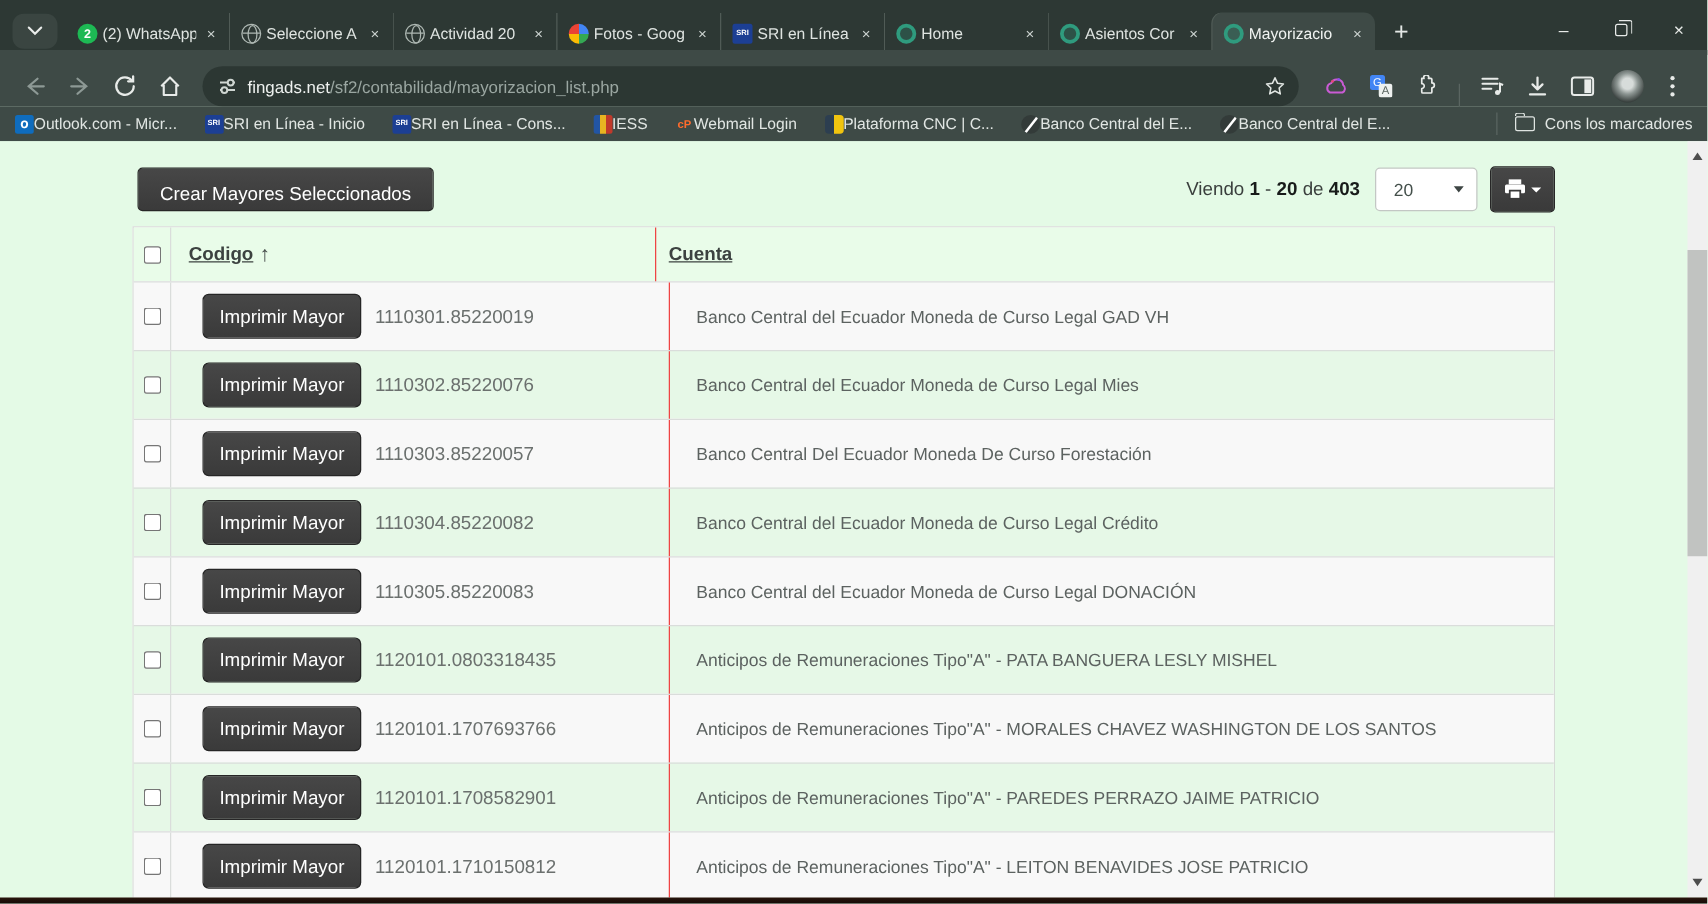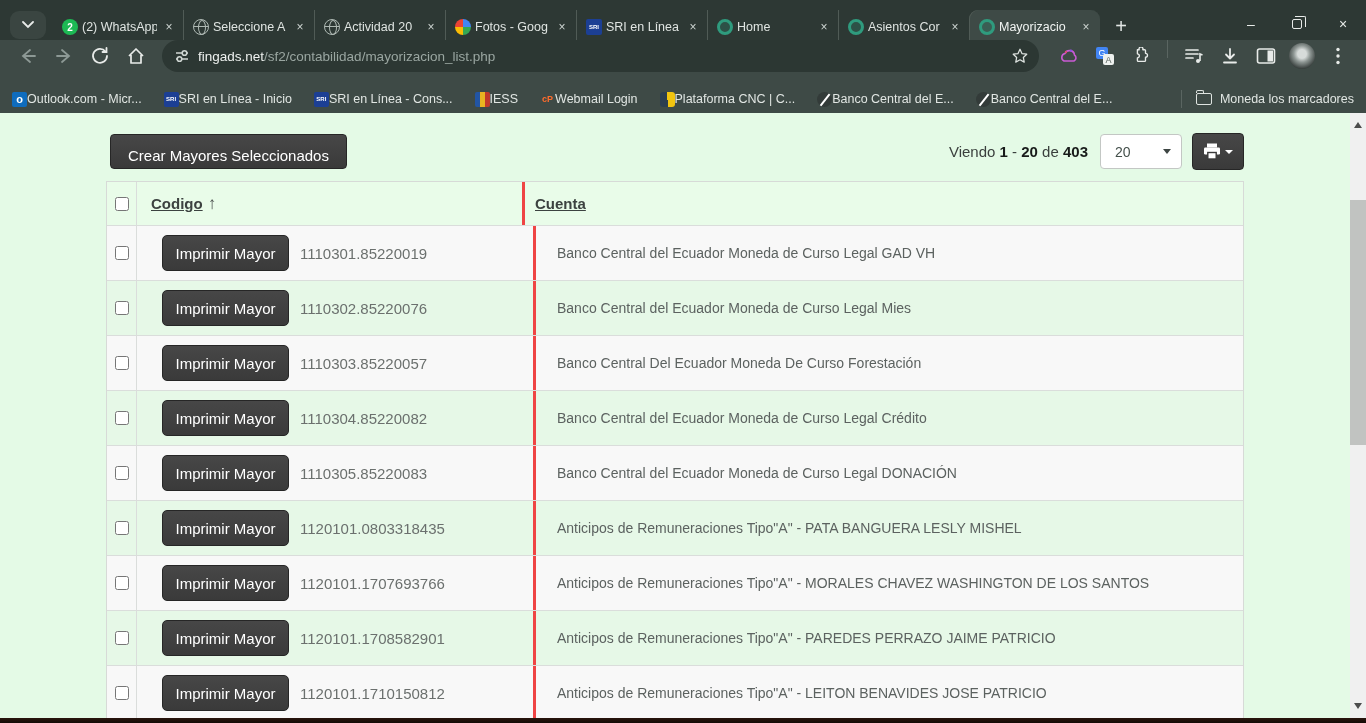--- a/index.html
+++ b/index.html
@@ -52,21 +52,21 @@
   .ic-outlook::before { content:"o"; font-size:11px; line-height:10px; }
   .ic-iess { background:linear-gradient(90deg,#2255a4 0 34%,#e8b421 34% 67%,#c0392b 67%); border-radius:2px; }
   .ic-cpanel { color:#ff6c2c; font-weight:bold; }
   .ic-cpanel::before { content:"cP"; font-size:9px; }
   .ic-cnc { background:conic-gradient(#f1c40f 0 50%,#2c3e50 0 100%); border-radius:3px; }
   .ic-bcglobe { border-radius:50%; background:#333b39; overflow:hidden; }
   .ic-bcglobe::before { content:""; position:absolute; left:7px; top:-2px; width:2px; height:20px;
     background:#fff; transform:rotate(38deg); }
 
   .toolbar { position:absolute; left:0; top:40px; width:1366px; height:45px;
-    background:#3e4a46; display:flex; align-items:flex-start; padding:0 10px; }
+    background:#3e4a46; display:flex; align-items:flex-end; padding:0 10px; }
   .navbtn { width:32px; height:32px; border:none; background:none; display:flex;
     align-items:center; justify-content:center; cursor:pointer; margin:0 2px; }
   .omnibox { flex:1; max-width:880px; height:32px; margin:0 8px; background:#2c3733;
     border-radius:16px; display:flex; align-items:center; padding:0 10px 0 12px; }
   .omni-host { color:#eef1ef; font-size:13.5px; margin-left:8px; }
   .omni-path { color:#9aa6a1; font-size:13.5px; white-space:nowrap; overflow:hidden; flex:1; }
   .ext-area { display:flex; align-items:center; margin-left:4px; }
   .toolbar-sep { width:1px; height:18px; background:#5a6561; margin:0 8px; }
   .avatar { width:26px; height:26px; border-radius:50%;
     background:radial-gradient(circle at 50% 42%, #d7dcda 0 22%, #8d9693 42%, #2e3533 78%); }
@@ -105,21 +105,21 @@
 
   .datatable { position:absolute; left:106px; top:68px; width:1138px;
     border:1px solid #d7dad7; background:#fff; }
   .thead-row, .trow { display:grid; grid-template-columns:30px 388px 1fr; }
   .thead-row { height:43px; background:#e9fce9; }
   .trow { height:55px; border-top:1px solid #dadddb;gap:11px; }
   .trow:nth-child(odd) { background:#f8f8f8; }
   .trow:nth-child(even) { background:#e6f8e7; }
   .cell-check, .hcell-check { border-right:1px solid #dadddb; display:flex;
     align-items:center; justify-content:center; }
-  .cell-codigo, .hcell-codigo { border-right:3px solid #ef4444; display:flex;
+  .cell-codigo, .hcell-codigo { border-right:1px solid #ef4444; display:flex;
     align-items:center; padding-left:14px; }
   .cell-cuenta, .hcell-cuenta { display:flex; align-items:center; padding-left:10px; }
   .hcell-codigo, .hcell-cuenta { font-size:15px; font-weight:bold; color:#3c4240; }
   .hcell-codigo span.hdr, .hcell-cuenta span.hdr { text-decoration:underline; cursor:pointer; }
   .sort-arrow { font-size:17px; font-weight:normal; margin-left:5px; color:#4a504e; }
   .btn-print { height:36px; width:127px; font-size:15px; border-radius:5px; flex:none; }
   .code-text { font-size:15px; color:#6b706e; margin-left:11px; white-space:nowrap; }
   .cell-cuenta { font-size:14px; color:#5c6260;text-align:right; }
   input[type="checkbox"] { width:14px; height:14px; }
 
@@ -319,21 +319,21 @@
     <span class="bm-label">Banco Central del E...</span>
   </div>
         <div class="bookmark">
     <span class="tabicon ic-bcglobe"></span>
     <span class="bm-label">Banco Central del E...</span>
   </div>
       </div>
     <div class="bm-right">
       <div class="toolbar-sep" style="margin-right:14px;"></div>
       <span class="folder-icon"></span>
-      <span class="bm-label">Moneda los marcadores</span>
+      <span class="bm-label">Cons los marcadores</span>
     </div>
   </div>
 
   <div class="page">
     <div class="controls">
       <button class="btn-dark btn-create">Crear Mayores Seleccionados</button>
       <div class="right-cluster">
         <span class="viewing">
           <span>Viendo</span>
           <b>1</b>

